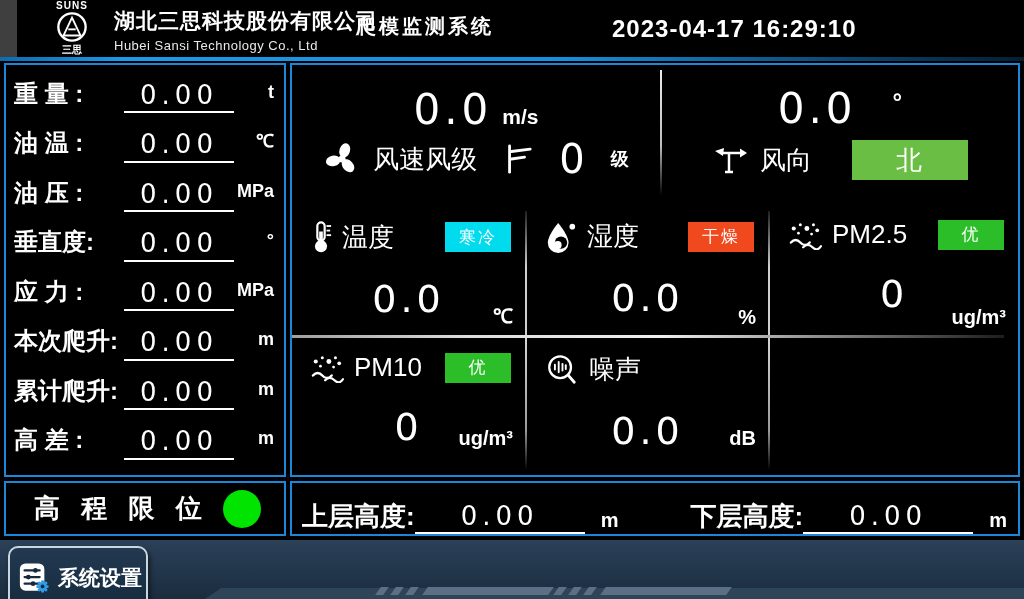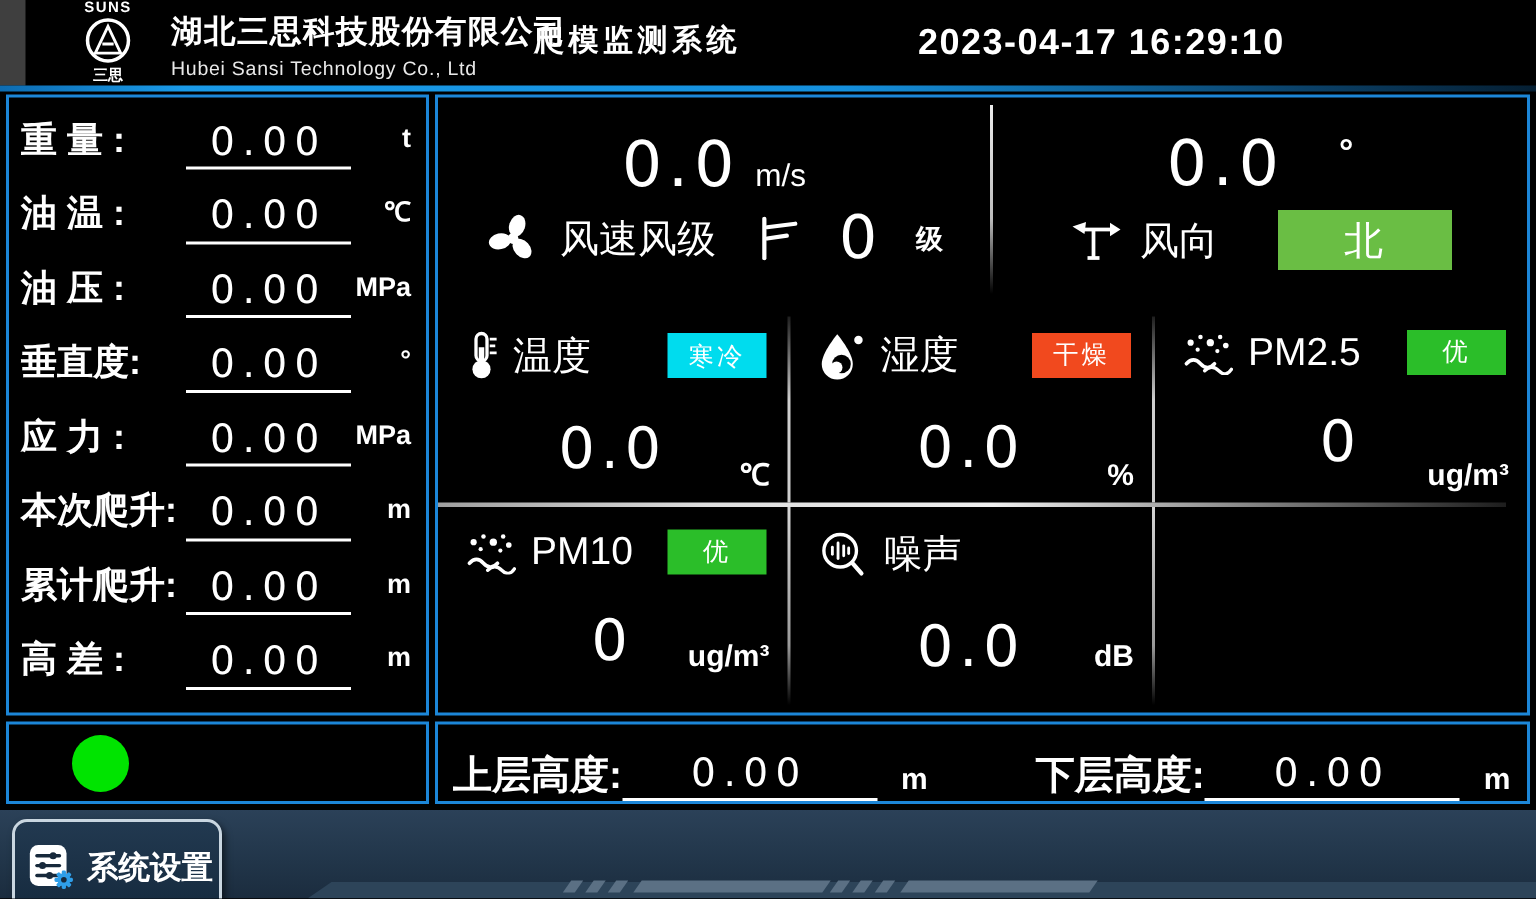--- a/index.html
+++ b/index.html
@@ -35,21 +35,21 @@
   .elev-dot{width:38px;height:38px;border-radius:50%;background:#00e400;margin-left:14px}
 
   
   .main{left:290px;top:63px;width:730px;height:414px}
   .wind-left{position:absolute;left:0;top:0;width:368px;height:138px;display:flex;flex-direction:column;
     align-items:center;justify-content:center;gap:8px}
   .wind-right{position:absolute;left:372px;top:0;width:352px;height:138px;display:flex;flex-direction:column;
     align-items:center;justify-content:center;gap:10px}
   .big-line{display:flex;align-items:baseline;gap:10px}
   .big-value{font-size:42px;font-family:"DejaVu Sans",sans-serif;letter-spacing:4px;line-height:1}
-  .big-unit{font-size:21px;font-weight:normal}
+  .big-unit{font-size:21px;font-weight:bold}
   .deg{font-size:24px;font-weight:bold;align-self:flex-start;margin-left:26px}
   .wind-row2{display:flex;align-items:center;gap:12px}
   .wind-label{font-size:26px;white-space:nowrap}
   .level-value{font-size:40px;font-family:"DejaVu Sans",sans-serif;line-height:1;margin:0 8px 0 14px}
   .level-unit{font-size:18px;font-weight:bold;margin-left:6px}
   .north-badge{width:116px;height:40px;margin-left:28px;background:#6abe44;display:flex;align-items:center;
     justify-content:center;font-size:26px;letter-spacing:2px}
 
   .vdiv{position:absolute;width:2px}
   .vdiv-wind{left:368px;top:5px;height:126px;background:linear-gradient(180deg,#ececec 0%,#bdbdbd 60%,rgba(40,40,40,0) 100%)}
@@ -162,20 +162,21 @@
     <span class="srow-unit">m</span>
   </div>
   <div class="srow">
     <span class="srow-label">高 差 :</span>
     <span class="srow-value">0.00</span>
     <span class="srow-unit">m</span>
   </div>
 </div>
 
 <div class="panel elev">
+  <span class="elev-label">高 程 限 位</span>
   <span class="elev-dot"></span>
 </div>
 
 <div class="panel main">
 
   <div class="wind-left">
     <div class="big-line">
       <span class="big-value">0.0</span>
       <span class="big-unit">m/s</span>
     </div>

